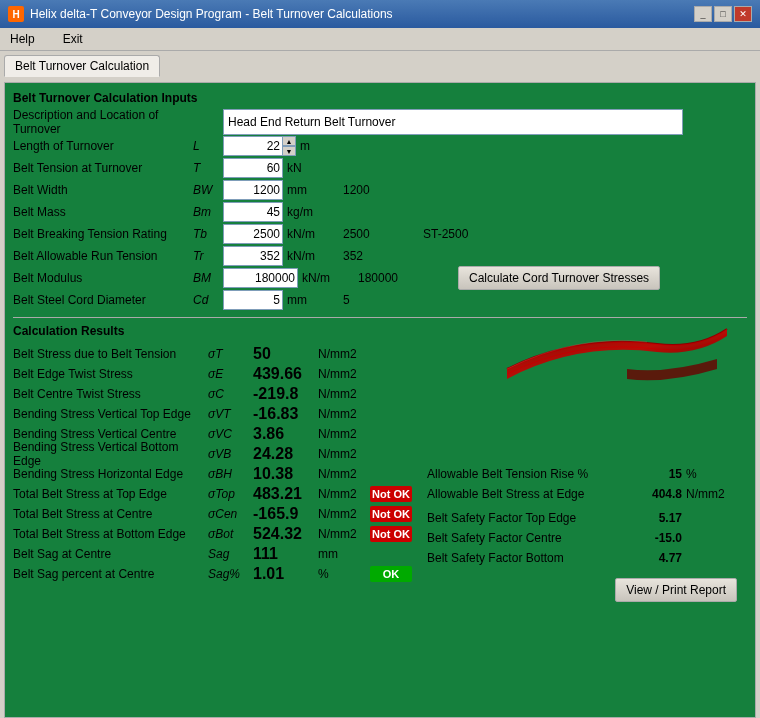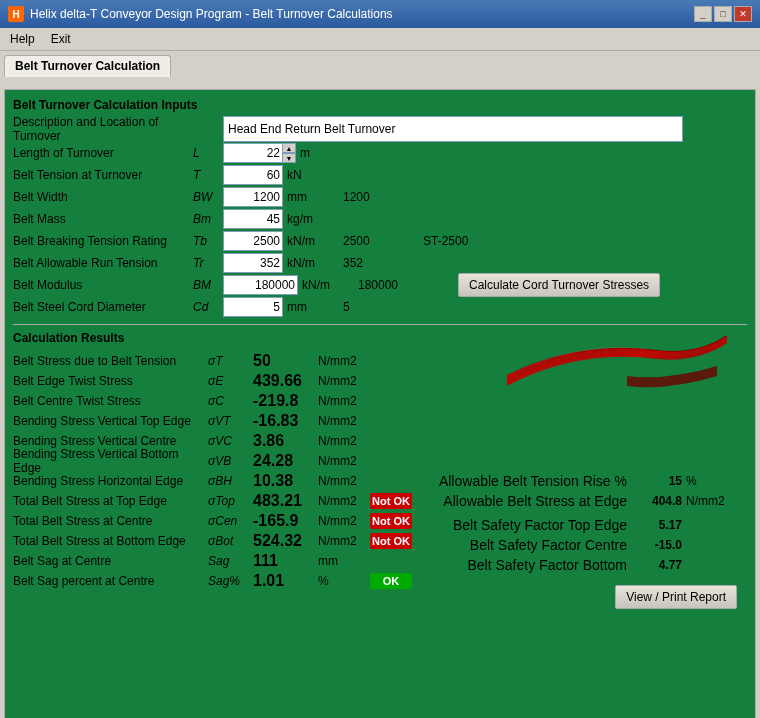--- a/index.html
+++ b/index.html
@@ -55,32 +55,31 @@
       align-items: center;
       justify-content: center;
       color: #333;
     }
     .win-btn.close { background: #c0392b; color: white; }
     .menu-bar {
       background: #d4d0c8;
       border-bottom: 1px solid #aaa;
       padding: 2px 4px;
       display: flex;
-      gap: 4px;
+      gap: 16px;
     }
     .menu-item {
       padding: 2px 6px;
       cursor: pointer;
       font-size: 12px;
     }
     .tab-bar {
       background: #d4d0c8;
-      padding: 4px 4px 12px 4px;
-      display: flex;
-      font-weight: bold;
+      padding: 4px 4px 5px 4px;
+      display: flex;
     }
     .tab {
       background: #d4d0c8;
       border: 1px solid #aaa;
       border-bottom: none;
       padding: 3px 10px;
       font-size: 12px;
       cursor: pointer;
       border-radius: 3px 3px 0 0;
       background: linear-gradient(to bottom, #e8e4dc, #d4d0c8);
@@ -214,22 +213,21 @@
       background: #00aa00;
       color: white;
     }
     .right-result-row {
       display: flex;
       align-items: center;
       height: 20px;
     }
     .right-label {
       width: 200px;
-      font-size: 14px;
-      text-align: right;
+      font-size: 12px;
     }
     .right-value {
       width: 55px;
       text-align: right;
       font-weight: bold;
       font-size: 12px;
     }
     .right-unit {
       width: 50px;
       padding-left: 4px;

